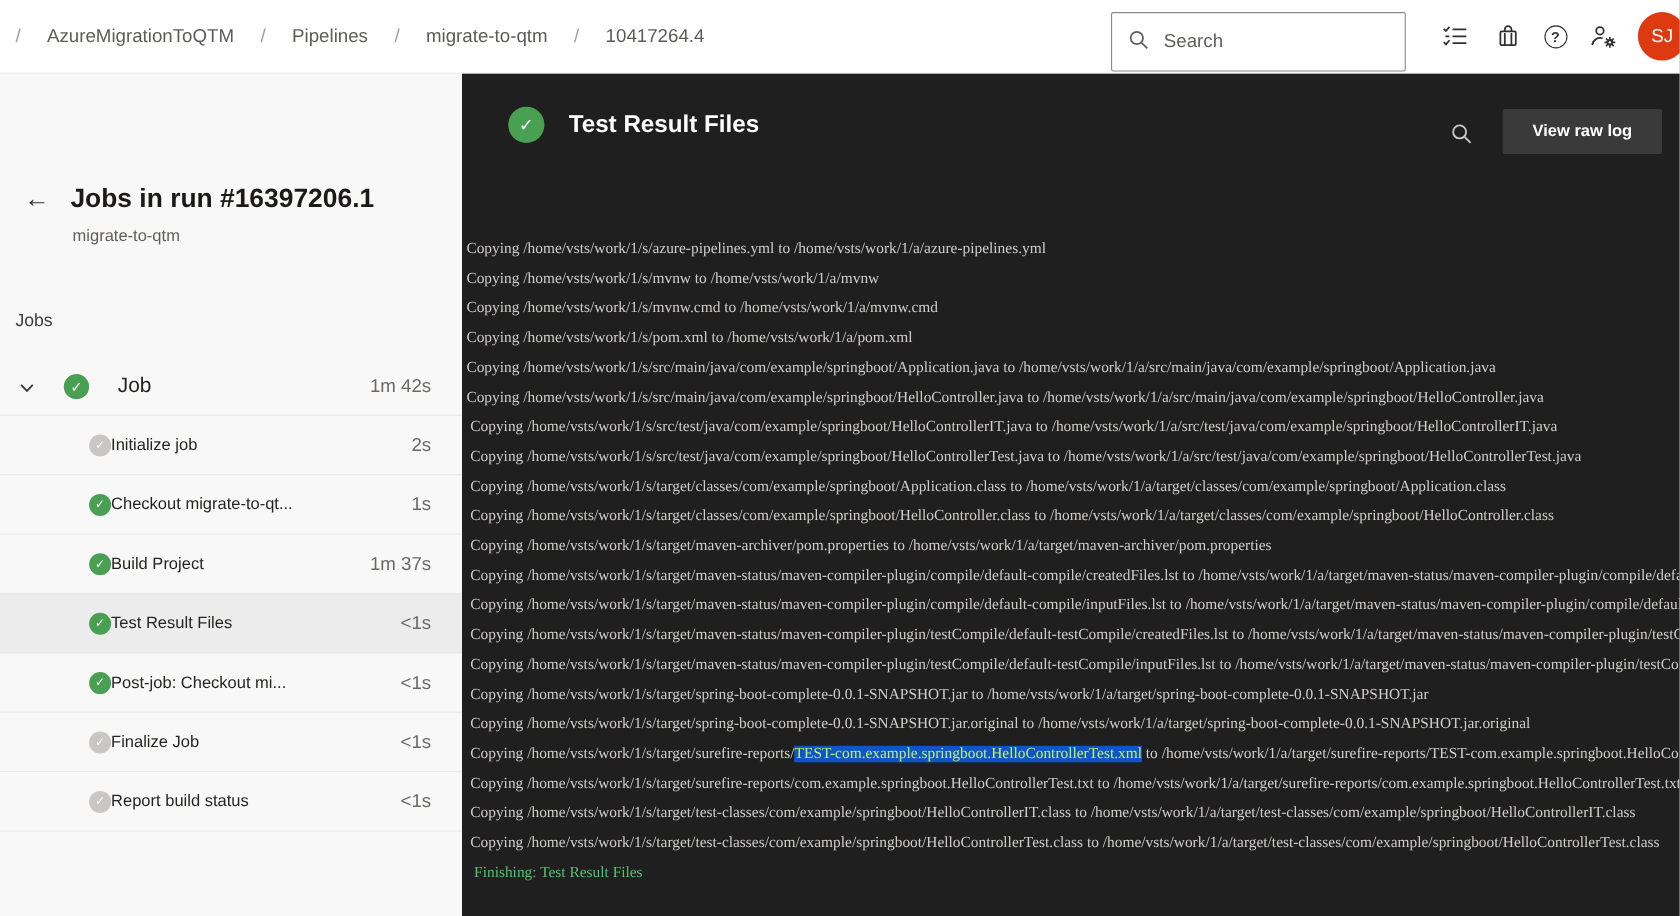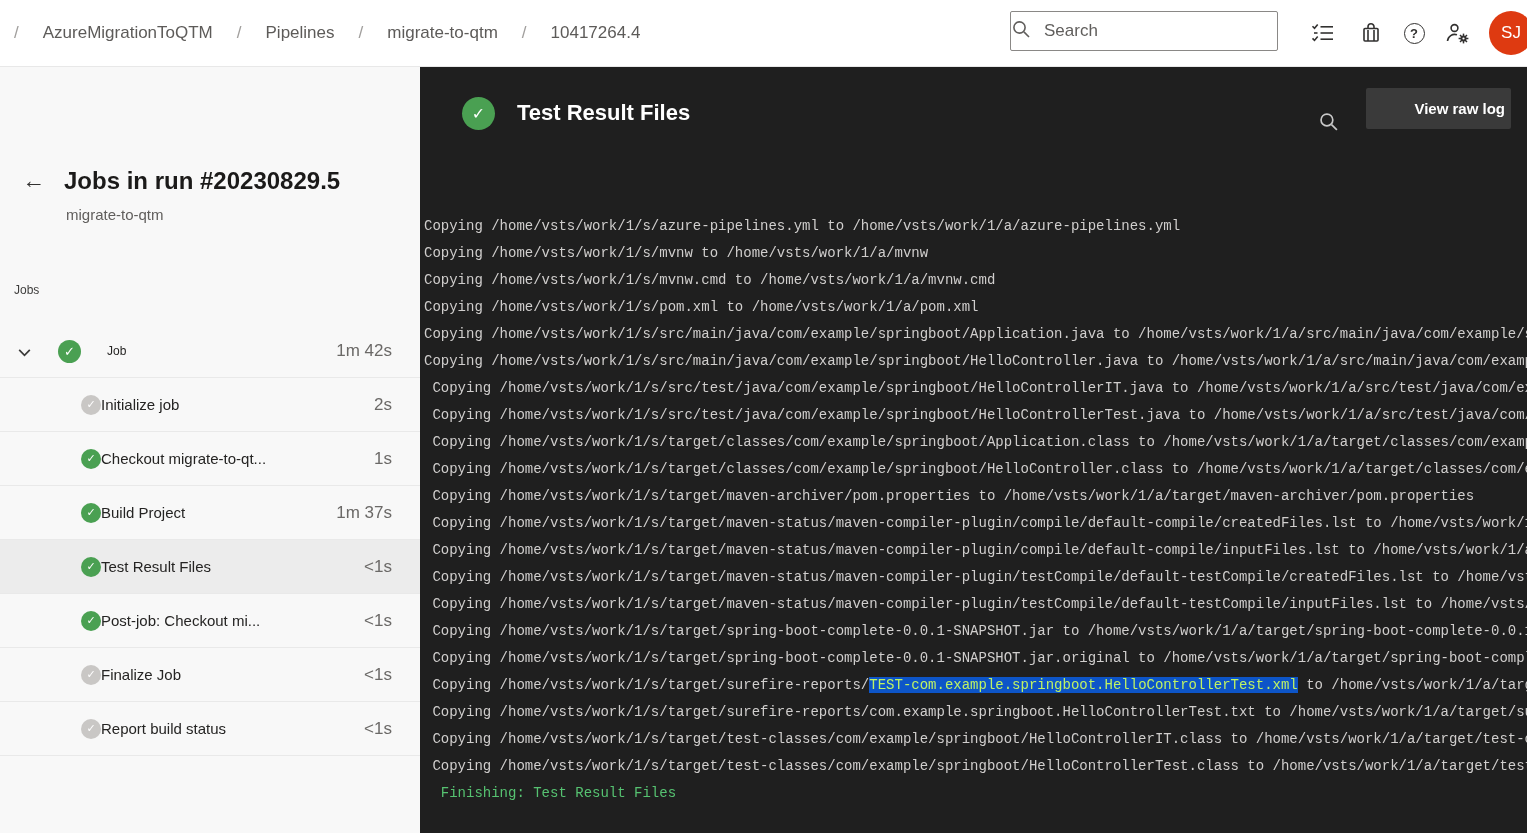--- a/index.html
+++ b/index.html
@@ -5,53 +5,53 @@
   html,body{margin:0;padding:0;}
   body{
     width:1527px;height:833px;overflow:hidden;position:relative;
     font-family:"Liberation Sans",sans-serif;background:#ffffff;color:#201f1e;
   }
   
   .topbar{position:absolute;left:0;top:0;width:1527px;height:66px;background:#fff;border-bottom:1px solid #e8e8e8;}
   .breadcrumb{position:absolute;left:14px;top:0;height:66px;display:flex;align-items:center;gap:24px;font-size:17px;color:#5d5b59;}
   .breadcrumb .sep{color:#a19f9d;}
   .breadcrumb .crumb{cursor:pointer;}
-  .searchbox{position:absolute;left:1010px;top:11px;width:268px;height:40px;border:1px solid #8a8886;border-radius:2px;display:flex;align-items:center;gap:11px;box-sizing:border-box;background:#fff;}
+  .searchbox{position:absolute;left:1010px;top:11px;width:268px;height:54px;border:1px solid #8a8886;border-radius:2px;display:flex;align-items:center;padding-left:14px;gap:11px;box-sizing:border-box;background:#fff;}
   .searchbox input{border:none;outline:none;font-size:17px;flex:1;font-family:"Liberation Sans",sans-serif;color:#323130;background:transparent;min-width:0;}
   .searchbox input::placeholder{color:#605e5c;opacity:1;}
   .tb-icon{position:absolute;top:20px;width:26px;height:26px;display:flex;align-items:center;justify-content:center;cursor:pointer;}
   .help-circle{width:21px;height:21px;border:1.6px solid #323130;border-radius:50%;display:flex;align-items:center;justify-content:center;font-size:13px;font-weight:bold;color:#323130;box-sizing:border-box;}
   .avatar{position:absolute;left:1489px;top:11px;width:44px;height:44px;border-radius:50%;background:var(--accent_avatar,#de3a11);color:#fff;display:flex;align-items:center;justify-content:center;font-size:17px;cursor:pointer;}
   
   .sidebar{position:absolute;left:0;top:67px;width:420px;height:766px;background:var(--sidebar_bg,#f8f8f8);}
   .back-arrow{position:absolute;left:22px;top:102px;font-size:23px;color:#323130;cursor:pointer;line-height:1;}
   .run-title{position:absolute;left:64px;top:100px;font-size:24px;font-weight:bold;color:#1b1a19;}
   .run-subtitle{position:absolute;left:66px;top:139px;font-size:15px;color:#605e5c;}
-  .jobs-label{position:absolute;left:14px;top:216px;font-size:12px;color:#3e3d3c;}
+  .jobs-label{position:absolute;left:14px;top:216px;font-size:16px;color:#3e3d3c;}
   .rows{position:absolute;left:0;top:258px;width:420px;}
   .row{position:relative;width:420px;box-sizing:border-box;border-bottom:1px solid #e9e9e9;display:flex;align-items:center;cursor:pointer;}
   .job-row{height:53px;}
   .step-row{height:54px;}
   .step-row.selected{background:var(--selected_row,#ececec);}
   .circle{border-radius:50%;color:#fff;display:flex;align-items:center;justify-content:center;flex:none;}
   .circle.success{background:var(--success_green,#4aa052);}
   .circle.neutral{background:var(--neutral_gray,#c9c7c5);}
   .job-row .circle{width:23px;height:23px;font-size:13px;margin-left:58px;}
   .step-row .circle{width:20px;height:20px;font-size:11px;margin-left:81px;}
   .job-row .chevron{position:absolute;left:16px;top:19px;}
-  .job-row .row-label{margin-left:26px;font-size:12px;color:#252423;}
+  .job-row .row-label{margin-left:26px;font-size:19px;color:#252423;}
   .step-row .row-label{font-size:15px;color:#252423;}
   .row-duration{position:absolute;right:28px;font-size:17px;color:#6b6967;}
   
   .logpanel{position:absolute;left:420px;top:67px;width:1107px;height:766px;background:var(--log_bg,#1f1f1f);}
   .log-status{position:absolute;left:42px;top:30px;width:33px;height:33px;font-size:16px;}
   .log-title{position:absolute;left:97px;top:33px;font-size:22px;font-weight:600;color:#ffffff;}
   .log-search{position:absolute;left:898px;top:44px;cursor:pointer;}
-  .rawlog-btn{position:absolute;left:946px;top:21px;width:145px;height:41px;background:#3a3a3a;color:#fff;font-size:15px;font-weight:600;border:none;border-radius:2px;font-family:"Liberation Sans",sans-serif;cursor:pointer;text-align:right;}
-  .log{position:absolute;left:4px;top:146px;right:0;bottom:0;overflow:hidden;font-family:Liberation Mono, monospace;font-size:14px;line-height:27px;color:var(--log_text,#d0cecd);white-space:pre;}
+  .rawlog-btn{position:absolute;left:946px;top:32px;width:145px;height:41px;background:#3a3a3a;color:#fff;font-size:15px;font-weight:600;border:none;border-radius:2px;font-family:"Liberation Sans",sans-serif;cursor:pointer;}
+  .log{position:absolute;left:4px;top:146px;right:0;bottom:0;overflow:hidden;font-family:Liberation Serif, serif;font-size:14px;line-height:27px;color:var(--log_text,#d0cecd);white-space:pre;}
   .log-line{height:27px;}
   .log-line.green{color:var(--finish_green,#56c271);}
   .log-line .hl{background:var(--selection_blue,#0d55c8);color:#bef264;}
 </style>
 </head>
 <body>
 
 <div class="topbar">
   <div class="breadcrumb">
     <span class="sep">/</span>
@@ -109,21 +109,21 @@
       <circle cx="18.5" cy="17.5" r="1.1" fill="#ffffff" stroke="none"></circle>
     </svg>
   </span>
   <div class="avatar">
     <span>SJ</span>
   </div>
 </div>
 
 <div class="sidebar">
   <span class="back-arrow">←</span>
-  <div class="run-title">Jobs in run #20230829.5</div>
+  <div class="run-title">Jobs in run #16397206.1</div>
   <div class="run-subtitle">migrate-to-qtm</div>
   <div class="jobs-label">Jobs</div>
 
   <div class="rows">
     <div class="row job-row">
       <span class="chevron">
         <svg width="17" height="17" viewBox="0 0 16 16">
             <path d="M3 5.5 L8 10.7 L13 5.5" fill="none" stroke="#3b3a39" stroke-width="1.6"></path>
           </svg>
       </span>

